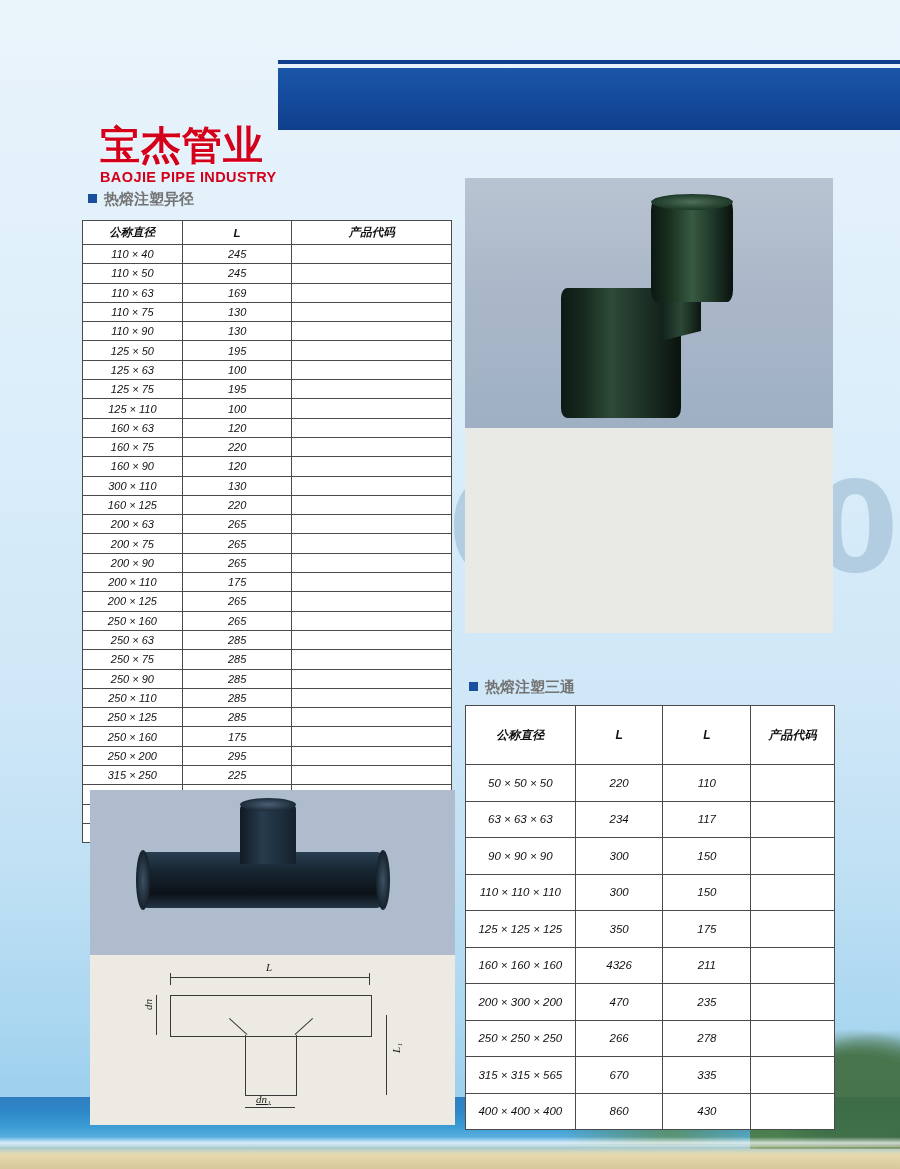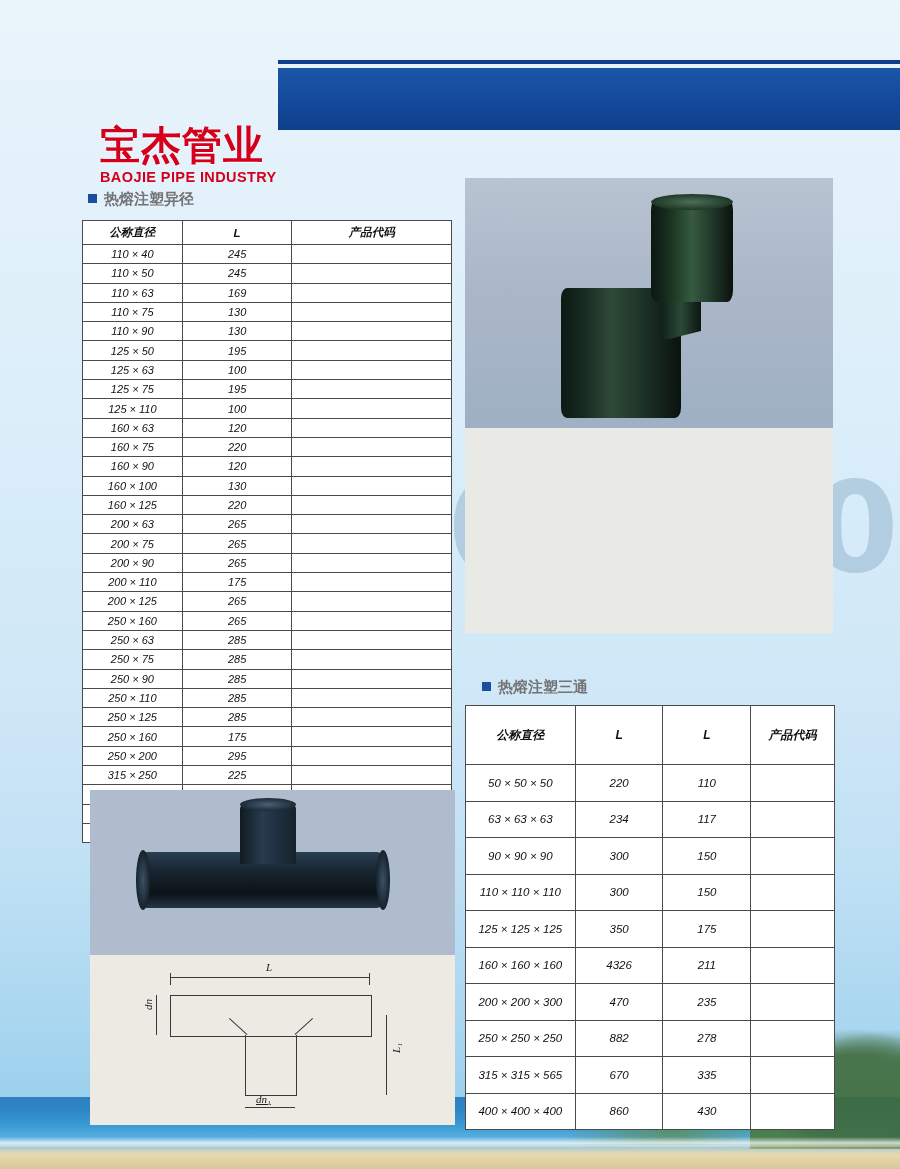--- a/index.html
+++ b/index.html
@@ -272,21 +272,21 @@
         <td>160 × 75</td>
         <td>220</td>
         <td></td>
       </tr>
       <tr>
         <td>160 × 90</td>
         <td>120</td>
         <td></td>
       </tr>
       <tr>
-        <td>160 × 100</td>
+        <td>300 × 110</td>
         <td>130</td>
         <td></td>
       </tr>
       <tr>
         <td>160 × 125</td>
         <td>220</td>
         <td></td>
       </tr>
       <tr>
         <td>200 × 63</td>
@@ -414,21 +414,21 @@
     <div class="lbl vert" style="left:52px;top:44px;">dn</div>
 
     <div class="tick" style="left:296px;top:60px;height:80px;"></div>
     <div class="lbl vert" style="left:300px;top:88px;">L₁</div>
 
     <div class="htick" style="left:155px;top:152px;width:50px;"></div>
     <div class="lbl" style="left:166px;top:138px;text-decoration:underline;">dn₁</div>
   </div>
 </div>
 
-<div class="sec-title" style="left:470px;top:678px;padding-left:12px;">
+<div class="sec-title" style="left:457px;top:678px;padding-left:12px;">
   <span class="sq"></span><span>热熔注塑三通</span>
 </div>
 
 <table class="tbl2">
   <colgroup>
       <col class="d1">
       <col class="d2">
       <col class="d3">
       <col class="d4">
     </colgroup>
@@ -471,28 +471,28 @@
         <td>175</td>
         <td></td>
       </tr>
       <tr>
         <td>160 × 160 × 160</td>
         <td>4326</td>
         <td>211</td>
         <td></td>
       </tr>
       <tr>
-        <td>200 × 200 × 300</td>
+        <td>200 × 300 × 200</td>
         <td>470</td>
         <td>235</td>
         <td></td>
       </tr>
       <tr>
         <td>250 × 250 × 250</td>
-        <td>882</td>
+        <td>266</td>
         <td>278</td>
         <td></td>
       </tr>
       <tr>
         <td>315 × 315 × 565</td>
         <td>670</td>
         <td>335</td>
         <td></td>
       </tr>
       <tr>

